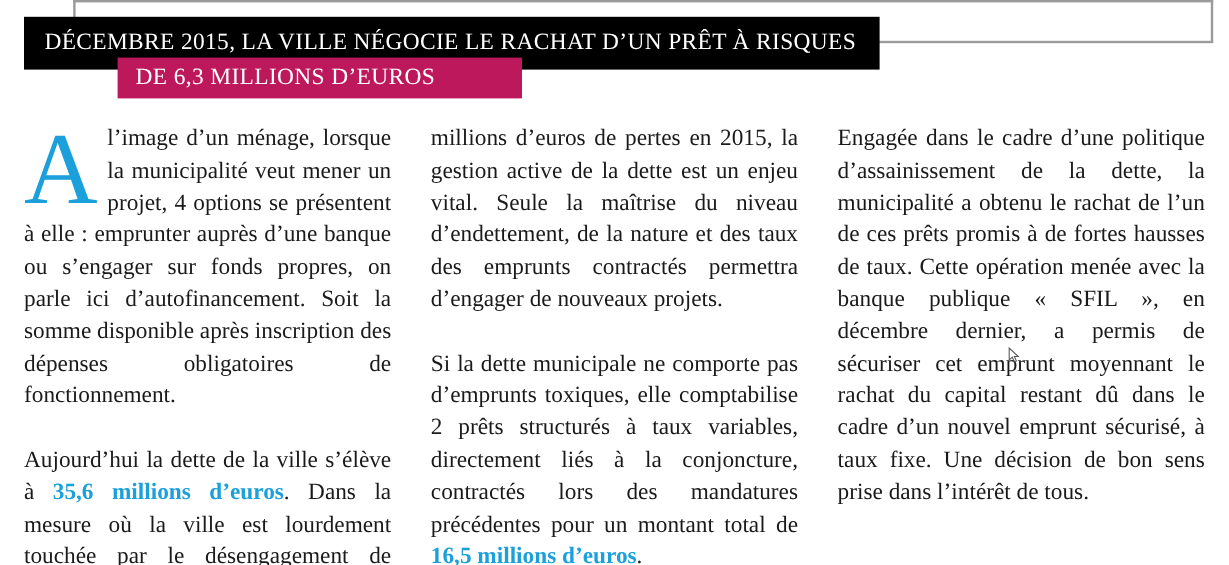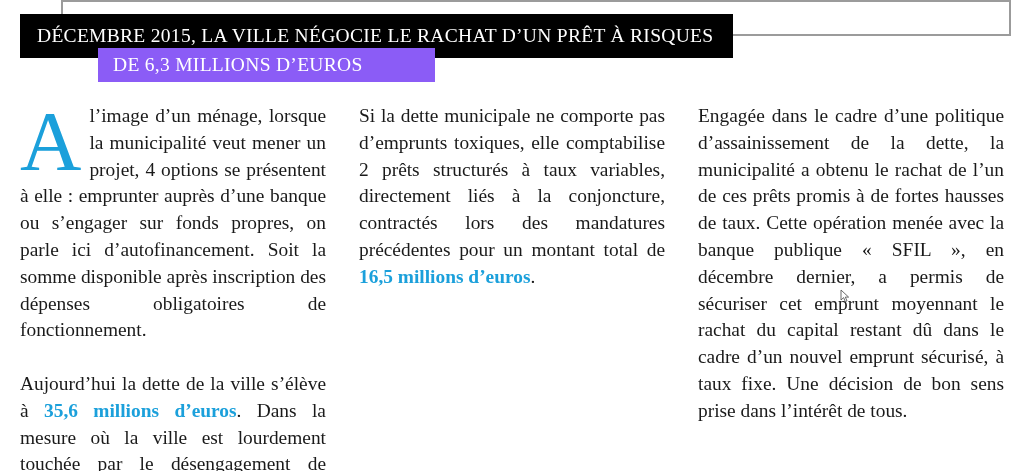--- a/index.html
+++ b/index.html
@@ -72,21 +72,21 @@
     white-space: nowrap;
     line-height: 1;
   }
 
   .subtitle-bar {
     position: absolute;
     left: 98px;
     top: 48px;
     width: 337px;
     height: 34px;
-    background: #8b5cf6;
+    background: #be185d;
     box-sizing: border-box;
     display: flex;
     align-items: center;
     padding-left: 15px;
   }
   .subtitle-bar-text {
     color: #ffffff;
     font-size: 19.5px;
     letter-spacing: 0.3px;
     white-space: nowrap;
@@ -165,20 +165,21 @@
   <div class="subtitle-bar">
     <span class="subtitle-bar-text">DE 6,3 MILLIONS D’EUROS</span>
   </div>
 
   <div class="columns" id="body-columns">
       <div class="column col-1">
         <p class="para"><span class="dropcap">A</span><span> l’image d’un ménage, lorsque la municipalité veut mener un projet, 4 options se présentent à elle : emprunter auprès d’une banque ou s’engager sur fonds propres, on parle ici d’autofinancement. Soit la somme disponible après inscription des dépenses obligatoires de fonctionnement.</span></p>
         <p class="para"><span>Aujourd’hui la dette de la ville s’élève à </span><span class="hl">35,6 millions d’euros</span><span>. Dans la mesure où la ville est lourdement touchée par le désengagement de l’Etat, 2,2</span></p>
       </div>
       <div class="column col-2">
+        <p class="para"><span>millions d’euros de pertes en 2015, la gestion active de la dette est un enjeu vital. Seule la maîtrise du niveau d’endettement, de la nature et des taux des emprunts contractés permettra d’engager de nouveaux projets.</span></p>
         <p class="para"><span>Si la dette municipale ne comporte pas d’emprunts toxiques, elle comptabilise 2 prêts structurés à taux variables, directement liés à la conjoncture, contractés lors des mandatures précédentes pour un montant total de </span><span class="hl">16,5 millions d’euros</span><span>.</span></p>
       </div>
       <div class="column col-3">
         <p class="para"><span>Engagée dans le cadre d’une politique d’assainissement de la dette, la municipalité a obtenu le rachat de l’un de ces prêts promis à de fortes hausses de taux. Cette opération menée avec la banque publique « SFIL », en décembre dernier, a permis de sécuriser cet emprunt moyennant le rachat du capital restant dû dans le cadre d’un nouvel emprunt sécurisé, à taux fixe. Une décision de bon sens prise dans l’intérêt de tous.</span></p>
       </div>
     </div>
 
   <svg class="cursor-artifact" viewBox="0 0 11 14" xmlns="http://www.w3.org/2000/svg">
     <path d="M1 1 L1 11 L3.6 8.6 L5.3 12.6 L7 11.9 L5.3 8.1 L8.6 8.1 Z" fill="none" stroke="#5a5a5a" stroke-width="0.9"></path>
   </svg>

